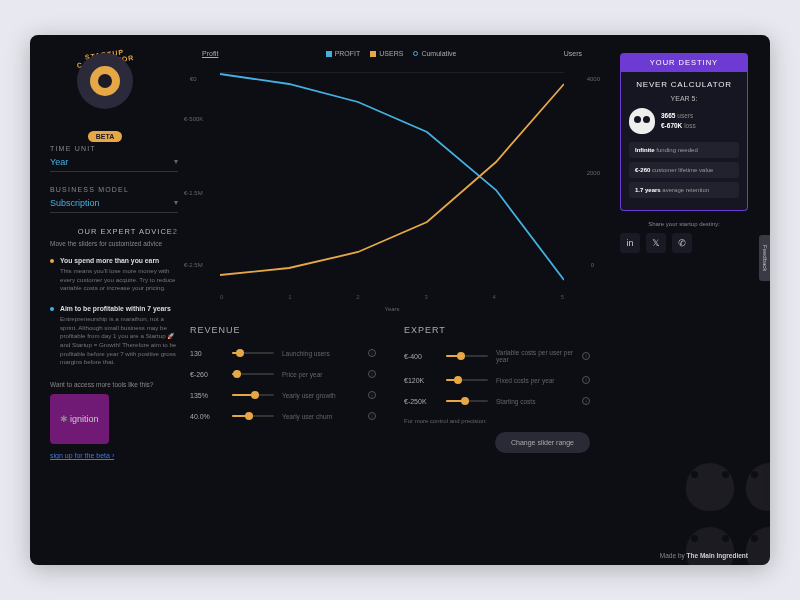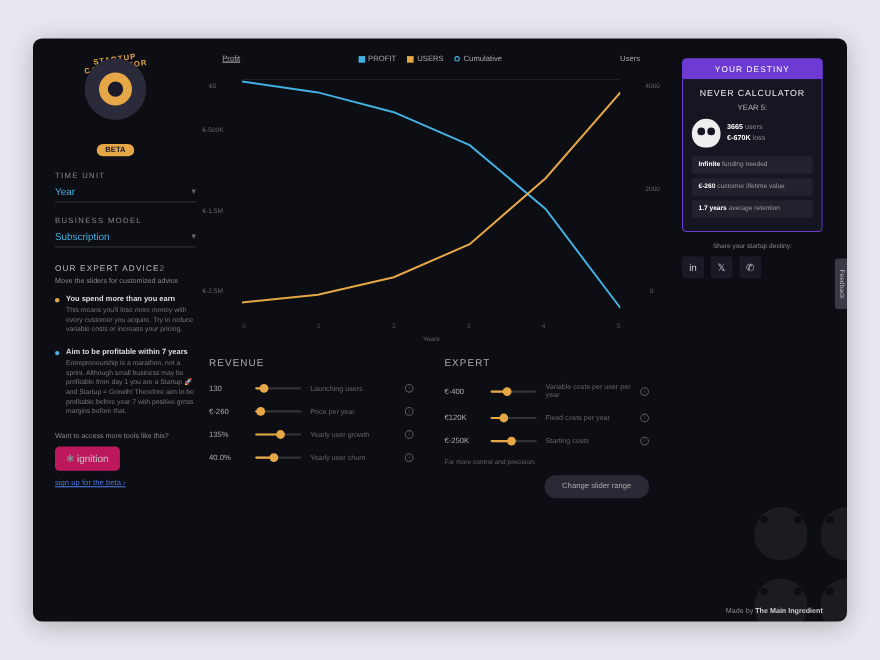--- a/index.html
+++ b/index.html
@@ -6,35 +6,35 @@
 body{background:#e8e8f0;width:800px;height:600px;display:flex;align-items:center;justify-content:center;overflow:hidden}
 .frame{width:740px;height:530px;background:#0d0d14;border-radius:8px;box-shadow:0 4px 24px rgba(0,0,0,.25);position:relative;overflow:hidden;padding:18px 22px}
 .logo-wrap{position:absolute;top:10px;left:20px;width:110px;text-align:center}
 .logo{width:72px;height:72px;margin:0 auto;position:relative}
 .logo-circle{width:56px;height:56px;background:#2a2a3a;border-radius:50%;margin:8px auto;position:relative;display:flex;align-items:center;justify-content:center}
 .eye{width:30px;height:30px;background:#e6a847;border-radius:50%;display:flex;align-items:center;justify-content:center}
 .pupil{width:14px;height:14px;background:#1a1a28;border-radius:50%}
 .logo-text{position:absolute;top:-2px;left:0;width:100%;font-size:7px;color:#e6a847;letter-spacing:1px;font-weight:bold}
 .logo-text-top{top:-2px;transform:rotate(-8deg)}
 .beta-badge{background:#e6a847;color:#1a1a28;font-size:7px;font-weight:bold;padding:2px 8px;border-radius:8px;display:inline-block;margin-top:4px}
-.sidebar{position:absolute;left:20px;top:122px;width:128px;color:#aaa}
+.sidebar{position:absolute;left:20px;top:110px;width:128px;color:#aaa}
 .field-label{font-size:7px;letter-spacing:1.2px;color:#888;margin-bottom:5px}
 .field-value{font-size:9px;color:#44b0e0;margin-bottom:14px;border-bottom:1px solid #333;padding-bottom:4px;position:relative}
 .field-value::after{content:"▾";position:absolute;right:0;font-size:8px;color:#666}
-.advice-header{font-size:7.5px;color:#bbb;letter-spacing:1px;margin-top:8px;margin-bottom:4px;display:flex;justify-content:flex-start}
+.advice-header{font-size:7.5px;color:#bbb;letter-spacing:1px;margin-top:8px;margin-bottom:4px;display:flex;justify-content:flex-end}
 .advice-count{color:#888}
 .advice-sub{font-size:6.5px;color:#888;margin-bottom:10px}
 .advice-item{margin-bottom:12px;padding-left:10px;position:relative}
 .advice-item::before{content:"";position:absolute;left:0;top:2px;width:4px;height:4px;border-radius:50%}
 .advice-item.orange::before{background:#e6a847}
 .advice-item.blue::before{background:#44b0e0}
 .advice-title{font-size:6.8px;color:#ddd;font-weight:bold;margin-bottom:3px}
 .advice-body{font-size:6.2px;color:#777;line-height:1.4}
 .tools-label{font-size:6.5px;color:#888;margin-top:14px;margin-bottom:6px}
-.ignition-badge{background:#be185d;border-radius:4px;padding:6px 10px;display:inline-block;font-size:9px;color:#ccc}
+.ignition-badge{background:#701a75;border-radius:4px;padding:20px 10px;display:inline-block;font-size:9px;color:#ccc}
 .ignition-badge::before{content:"✱ ";color:#888}
 .signup{font-size:7px;color:#4477dd;text-decoration:underline;margin-top:8px;display:block}
 .chart-area{position:absolute;left:162px;top:15px;width:400px;height:260px}
 .chart-top{display:flex;justify-content:space-between;font-size:7px;color:#aaa;padding:0 10px}
 .legend{display:flex;gap:10px;font-size:7px}
 .legend-item{display:flex;align-items:center;gap:3px;color:#aaa}
 .swatch{width:6px;height:6px;display:inline-block}
 .swatch.blue{background:#44b0e0}.swatch.orange{background:#e6a847}.swatch.cum{border:1px solid #44b0e0;border-radius:50%;width:5px;height:5px}
 .axis-label-y{font-size:6px;color:#666;position:absolute}
 .chart-plot{position:absolute;top:22px;left:28px;width:344px;height:210px}

